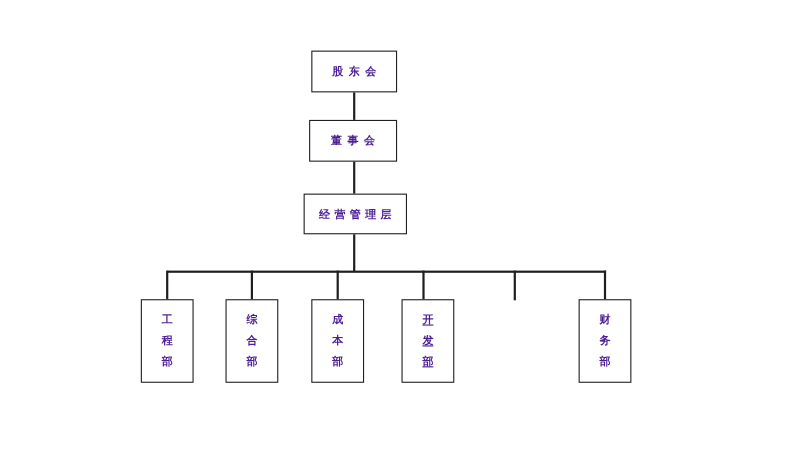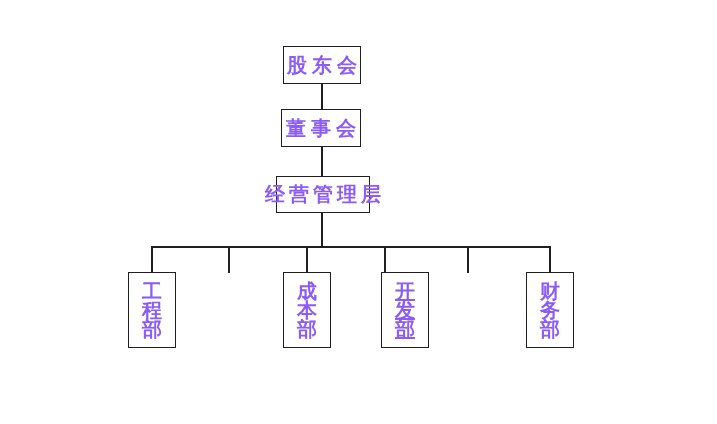--- a/index.html
+++ b/index.html
@@ -16,23 +16,23 @@
     font-family: "Liberation Serif", "DejaVu Serif", serif;
   }
   .org-box {
     position: absolute;
     box-sizing: border-box;
     border: 1.5px solid #1f1f1f;
     background: #ffffff;
     display: flex;
     align-items: center;
     justify-content: center;
-    color: #8b5cf6;
+    color: #4c1d95;
     font-weight: bold;
-    font-size: 20px;
+    font-size: 10px;
   }
   .org-box .h-label {
     white-space: nowrap;
     letter-spacing: 5px;
     margin-left: 5px; 
   }
   .org-box .h-label.tight {
     letter-spacing: 4px;
     margin-left: 4px;
   }
@@ -70,21 +70,21 @@
   .stub-3 { left: 306px; }
   .stub-4 { left: 384px; }
   .stub-5 { left: 467px; }
   .stub-6 { left: 549px; }
 
   
   .dept { top: 272px; width: 48px; height: 76px; }
   .dept-1 { left: 128px; }
   .dept-2 { left: 205px; }
   .dept-3 { left: 283px; }
-  .dept-4 { left: 381px; text-decoration: underline; }
+  .dept-4 { left: 365px; text-decoration: underline; }
   .dept-5 { left: 444px; }
   .dept-6 { left: 526px; }
 </style>
 </head>
 <body>
 
 <div class="canvas">
 
   <div class="org-box box-shareholders">
     <span class="h-label">股东会</span>
@@ -106,20 +106,23 @@
   <div class="connector v stub stub-1"></div>
   <div class="connector v stub stub-2"></div>
   <div class="connector v stub stub-3"></div>
   <div class="connector v stub stub-4"></div>
   <div class="connector v stub stub-5"></div>
   <div class="connector v stub stub-6"></div>
 
   <div class="org-box dept dept-1">
     <span class="v-label">工程部</span>
   </div>
+  <div class="org-box dept dept-2">
+    <span class="v-label">综合部</span>
+  </div>
   <div class="org-box dept dept-3">
     <span class="v-label">成本部</span>
   </div>
   <div class="org-box dept dept-4">
     <span class="v-label">开发部</span>
   </div>
   <div class="org-box dept dept-6">
     <span class="v-label">财务部</span>
   </div>
 

